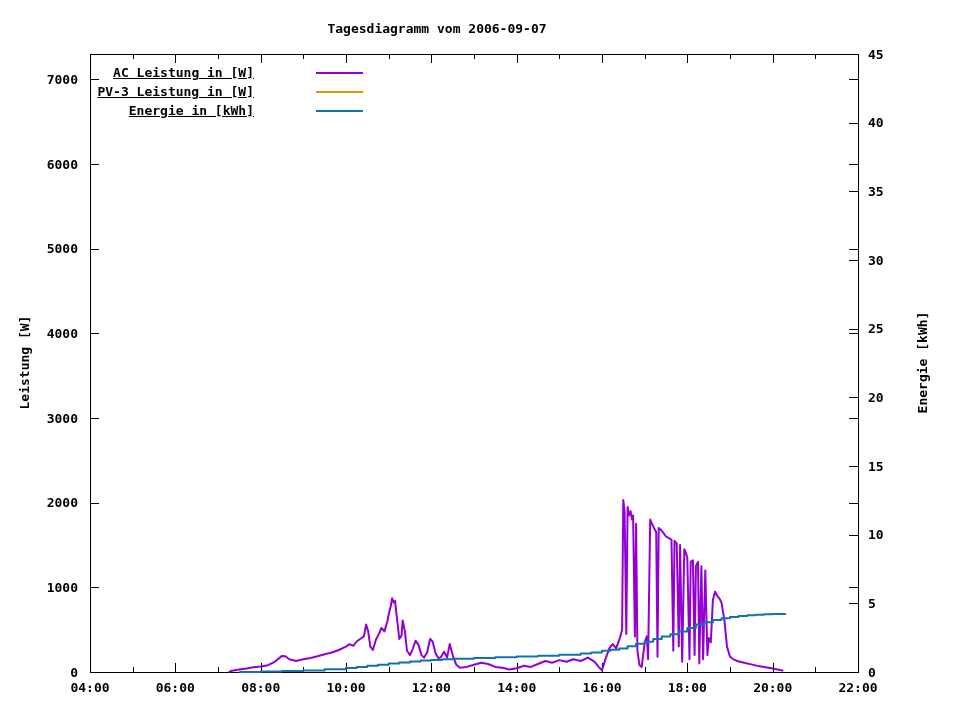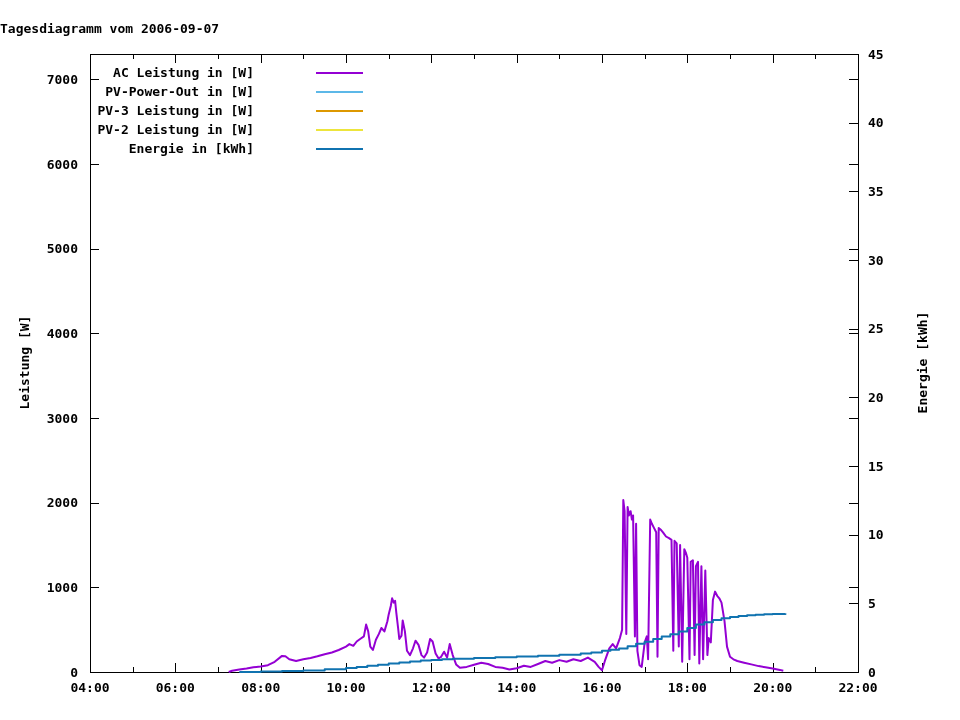--- a/index.html
+++ b/index.html
@@ -1,25 +1,25 @@
 <!DOCTYPE html>
 <html><head>
 <meta charset="utf-8">
 <style>
   html,body{margin:0;padding:0;background:#fff;}
   #canvas{position:relative;width:960px;height:720px;background:#fff;overflow:hidden;
           font-family:"DejaVu Sans Mono",monospace;}
-  .title{position:absolute;top:21px;left:0;width:874px;
+  .title{position:absolute;top:21px;left:0;width:874px;text-align:center;
          font:bold 13px "DejaVu Sans Mono",monospace;color:#000;}
   .ylabel{position:absolute;font:bold 13px "DejaVu Sans Mono",monospace;color:#000;
           white-space:nowrap;transform:rotate(-90deg);transform-origin:center center;}
   .ylabel.left{top:355px;left:-36px;width:120px;text-align:center;}
   .ylabel.right{top:355px;left:862px;width:120px;text-align:center;}
   #legend{position:absolute;top:63px;left:88px;}
-  .legend-row{display:flex;align-items:center;height:19px;}
+  .legend-row{display:flex;align-items:center;height:19px;text-decoration:underline;}
   .legend-label{display:inline-block;width:166px;text-align:right;
                 font:bold 13px "DejaVu Sans Mono",monospace;color:#000;white-space:pre;}
   .legend-line{display:inline-block;width:47px;height:2px;margin-left:62px;}
   svg{position:absolute;top:0;left:0;}
   svg text{font:bold 13px "DejaVu Sans Mono",monospace;fill:#000;}
 </style>
 </head>
 <body>
 
 <div id="canvas">
@@ -122,29 +122,21 @@
       <text x="868" y="58.5" text-anchor="start">45</text>
       <path d="M228.7 672L232.1 670.7L239.3 669.5L246.6 668.6L253.4 667.3L260.7 666.5L267.9 665.2L274.7 661.8L282 655.9L285.4 656.3L289.3 659.3L296.1 661L303.3 659.3L310.6 658L317.4 656.3L324.7 654.2L331.9 652.5L338.7 650L346 646.6L349.4 644.1L353.3 645.8L356.7 641.5L360.1 639L363.9 636.4L366.1 624.6L368.2 631.4L370.3 646.6L372.9 650L375.9 639.8L378.9 633.9L381.4 628L384.4 631.4L387.4 621.2L388.7 614.4L390.8 606L392.1 598.3L393.8 602.6L395.1 600.9L396.3 612.7L398.1 628L399.3 639L401.5 635.6L402.7 620.4L404.9 631.4L407 650.8L410 655.1L413 648.3L415.5 640.7L418.5 644.9L421.5 655.1L424.1 657.6L427.1 652.5L430.1 639L432.6 641.5L435.6 653.4L438.6 658.5L441.1 656.8L444.1 651.7L447.1 657.6L449.7 644.1L452.7 655.1L456.1 664.4L459.9 667.8L466.7 666.9L474 664.8L481.3 662.7L488.1 664L495.3 666.9L502.6 667.8L509.4 669.5L516.7 668.2L523.9 665.7L530.7 666.9L538 664L545.3 661L552.1 662.7L559.3 660.1L566.6 661.8L573.4 659.3L580.7 661L587.9 657.6L594.7 661.8L598.6 666.9L602 670.3L605.4 659.3L609.3 648.3L612.7 644.1L616.1 648.3L619.9 638.1L622.1 629.7L623.3 500.1L624.6 511.2L626.3 633.9L627.6 506.9L628.9 515.4L630.6 511.2L631.9 519.6L633.1 515.4L634.9 636.4L636.1 523.8L637.4 650.8L639.5 665.2L641.7 666.9L644.7 642.4L646.8 636.4L648.1 659.3L650.2 519.6L651.9 523.8L654.1 528.1L656.2 532.3L657.5 656.8L658.7 528.1L660.9 529.8L663 532.3L666 536.5L669 538.2L671.5 539.9L673.3 650.8L674.5 540.8L676.7 543.3L678.8 646.6L680.1 545L682.2 661.8L684.3 549.2L686.1 553.5L687.3 557.7L689.5 659.3L690.7 561.9L692.9 560.3L694.6 655.1L695.9 566.2L698 561.9L699.3 663.5L701.4 566.2L703.1 659.3L705.3 570.4L707.4 655.1L708.7 638.1L710.8 642.4L712.9 600L715.1 591.6L717.2 595.8L719.3 598.3L721.5 602.6L724.5 621.2L727 646.6L730 656.8L733.4 659.3L737.3 661L744.1 662.7L751.3 664.4L758.6 666.1L765.4 667.3L772.7 668.6L779.9 669.9L783.3 670.7" fill="none" stroke="#9400d3" stroke-width="2" stroke-linejoin="round"></path>
       <path d="M239.3 672H260.7V671.6H282V671H303.3V670.4H324.7V669.3H346V667.9H356.7V666.9H367.3V665.8H378V664.7H388.7V663.5H399.3V662.4H410V661.4H420.7V660.6H431.3V659.9H442V659.2H452.7V658.7H474V657.9H495.3V657.2H516.7V656.6H538V655.8H559.3V654.8H580.7V653.5H591.3V652.5H602V650.7H610.5V649.8H619.1V648.4H627.6V646.2H636.1V643.8H644.7V641.8H653.2V639H661.7V636.6H670.3V634.2H678.8V631.5H687.3V628.1H695.9V624.6H704.4V622.3H712.9V620.1H721.5V618.2H730V617.1H738.5V616H747.1V615.3H755.6V614.7H764.1V614.3H772.7V614H785.5V613.6" fill="none" stroke="#1073b0" stroke-width="2" stroke-linejoin="round"></path>
     </svg>
   <div id="legend">
       <div class="legend-row">
         <span class="legend-label">AC Leistung in [W]</span>
         <span class="legend-line" style="background: rgb(148, 0, 211);"></span>
       </div>
       <div class="legend-row">
-        <span class="legend-label">PV-Power-Out in [W]</span>
-        <span class="legend-line" style="background: rgb(92, 184, 232);"></span>
-      </div>
-      <div class="legend-row">
         <span class="legend-label">PV-3 Leistung in [W]</span>
         <span class="legend-line" style="background: rgb(221, 152, 0);"></span>
-      </div>
-      <div class="legend-row">
-        <span class="legend-label">PV-2 Leistung in [W]</span>
-        <span class="legend-line" style="background: rgb(237, 229, 60);"></span>
       </div>
       <div class="legend-row">
         <span class="legend-label">Energie in [kWh]</span>
         <span class="legend-line" style="background: rgb(16, 115, 176);"></span>
       </div>
     </div>
 </div>
 
 </body></html>

